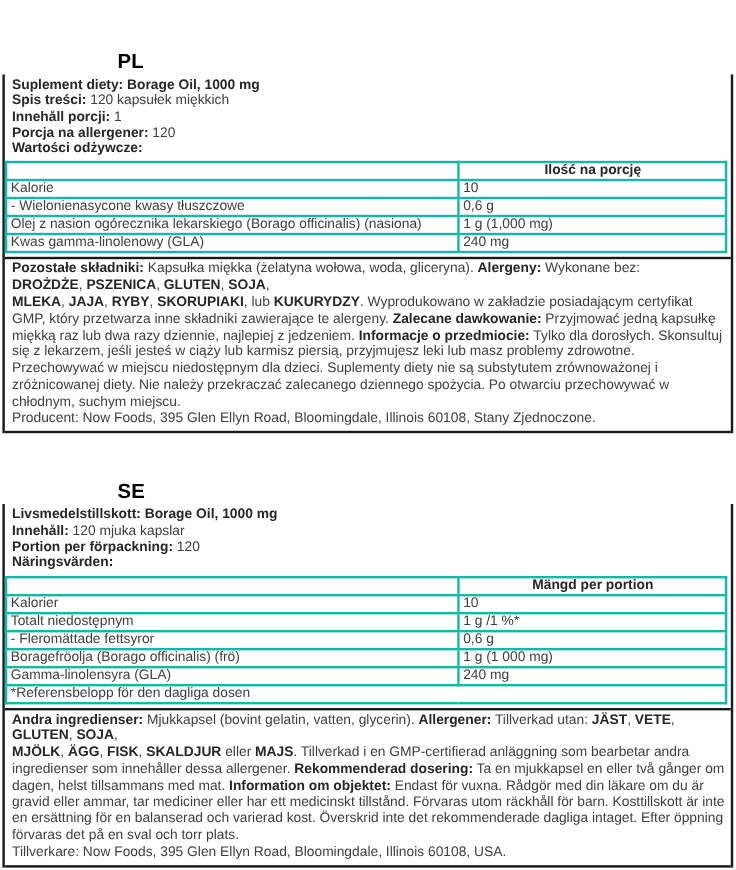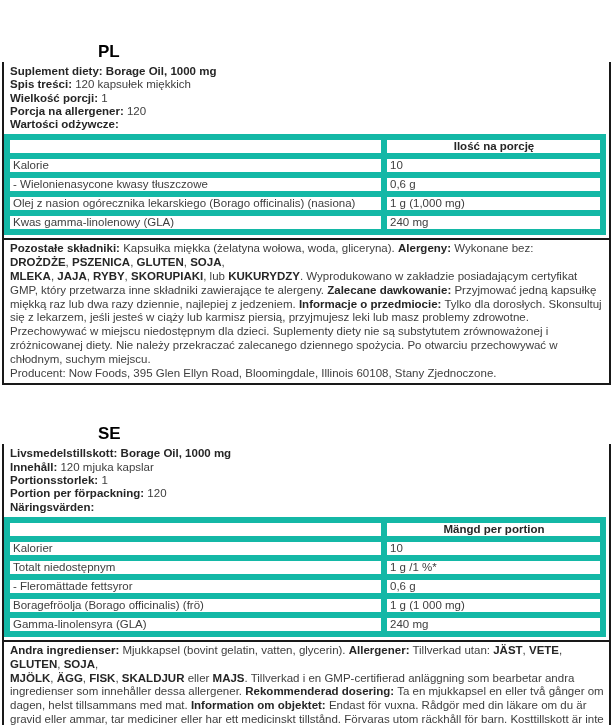--- a/index.html
+++ b/index.html
@@ -17,42 +17,42 @@
   .frame {
     margin: 0 2px;
     border-left: 2px solid #191919; border-right: 2px solid #191919;
   }
   .info-block { padding: 3px 12px 3px 6px; line-height: 13.3px; }
   .info-line { white-space: nowrap; overflow: hidden; }
   b, .bold { font-weight: 700; color: #262626; }
   table.nutri { border-collapse: collapse; table-layout: fixed; width: calc(100% - 3px); }
   table.nutri col.c1 { width: 377px; }
   table.nutri td {
-    border: 6px solid #14b8a6; height: 15px; line-height: 13px;
+    border: 2px solid #14b8a6; height: 15px; line-height: 13px;
     padding: 0 2px 0 3px; white-space: nowrap; overflow: hidden;
   }
   .amt-h { text-align: center; font-weight: 700; color: #262626; }
   .para {
     margin-top: 3px;
     border-top: 2px solid #191919; border-bottom: 2px solid #191919;
     padding: 2px 5px 3px 6px; line-height: 13.8px;
   }
 </style>
 </head>
 <body>
 
 <div class="page">
 
   <div class="sec">
     <div class="sec-title">PL</div>
     <div class="frame">
       <div class="info-block">
           <div class="info-line"><b>Suplement diety:</b><b>&nbsp;Borage Oil, 1000 mg</b></div>
           <div class="info-line"><b>Spis treści:</b><span>&nbsp;120 kapsułek miękkich</span></div>
-          <div class="info-line"><b>Wielkość porcji:</b><span>&nbsp;1</span></div>
+          <div class="info-line"><b>Innehåll porcji:</b><span>&nbsp;1</span></div>
           <div class="info-line"><b>Porcja na allergener:</b><span>&nbsp;120</span></div>
           <div class="info-line"><b>Wartości odżywcze:</b></div>
         </div>
       <table class="nutri">
         <colgroup>
             <col class="c1">
             <col class="c2">
           </colgroup>
         <tbody>
           <tr>
@@ -80,21 +80,20 @@
       <div class="para"><b>Pozostałe składniki:</b><span> Kapsułka miękka (żelatyna wołowa, woda, gliceryna). </span><b>Alergeny:</b><span> Wykonane bez:</span><br><b>DROŻDŻE</b><span>, </span><b>PSZENICA</b><span>, </span><b>GLUTEN</b><span>, </span><b>SOJA</b><span>,</span><br><b>MLEKA</b><span>, </span><b>JAJA</b><span>, </span><b>RYBY</b><span>, </span><b>SKORUPIAKI</b><span>, lub </span><b>KUKURYDZY</b><span>. Wyprodukowano w zakładzie posiadającym certyfikat GMP, który przetwarza inne składniki zawierające te alergeny. </span><b>Zalecane dawkowanie:</b><span> Przyjmować jedną kapsułkę miękką raz lub dwa razy dziennie, najlepiej z jedzeniem. </span><b>Informacje o przedmiocie:</b><span> Tylko dla dorosłych. Skonsultuj się z lekarzem, jeśli jesteś w ciąży lub karmisz piersią, przyjmujesz leki lub masz problemy zdrowotne. Przechowywać w miejscu niedostępnym dla dzieci. Suplementy diety nie są substytutem zrównoważonej i zróżnicowanej diety. Nie należy przekraczać zalecanego dziennego spożycia. Po otwarciu przechowywać w chłodnym, suchym miejscu.</span><br><span>Producent: Now Foods, 395 Glen Ellyn Road, Bloomingdale, Illinois 60108, Stany Zjednoczone.</span></div>
     </div>
   </div>
 
   <div class="sec">
     <div class="sec-title">SE</div>
     <div class="frame">
       <div class="info-block">
           <div class="info-line"><b>Livsmedelstillskott:</b><b>&nbsp;Borage Oil, 1000 mg</b></div>
           <div class="info-line"><b>Innehåll:</b><span>&nbsp;120 mjuka kapslar</span></div>
-          <div class="info-line"><b>Portionsstorlek:</b><span>&nbsp;1</span></div>
           <div class="info-line"><b>Portion per förpackning:</b><span>&nbsp;120</span></div>
           <div class="info-line"><b>Näringsvärden:</b></div>
         </div>
       <table class="nutri">
         <colgroup>
             <col class="c1">
             <col class="c2">
           </colgroup>
         <tbody>
           <tr>
@@ -114,19 +113,22 @@
               <td>0,6 g</td>
             </tr>
             <tr>
               <td>Boragefröolja (Borago officinalis) (frö)</td>
               <td>1 g (1 000 mg)</td>
             </tr>
             <tr>
               <td>Gamma-linolensyra (GLA)</td>
               <td>240 mg</td>
             </tr>
+            <tr>
+            <td colspan="2">*Referensbelopp för den dagliga dosen</td>
+          </tr>
         </tbody>
       </table>
       <div class="para"><b>Andra ingredienser:</b><span> Mjukkapsel (bovint gelatin, vatten, glycerin). </span><b>Allergener:</b><span> Tillverkad utan: </span><b>JÄST</b><span>, </span><b>VETE</b><span>,</span><br><b>GLUTEN</b><span>, </span><b>SOJA</b><span>,</span><br><b>MJÖLK</b><span>, </span><b>ÄGG</b><span>, </span><b>FISK</b><span>, </span><b>SKALDJUR</b><span> eller </span><b>MAJS</b><span>. Tillverkad i en GMP-certifierad anläggning som bearbetar andra ingredienser som innehåller dessa allergener. </span><b>Rekommenderad dosering:</b><span> Ta en mjukkapsel en eller två gånger om dagen, helst tillsammans med mat. </span><b>Information om objektet:</b><span> Endast för vuxna. Rådgör med din läkare om du är gravid eller ammar, tar mediciner eller har ett medicinskt tillstånd. Förvaras utom räckhåll för barn. Kosttillskott är inte en ersättning för en balanserad och varierad kost. Överskrid inte det rekommenderade dagliga intaget. Efter öppning förvaras det på en sval och torr plats.</span><br><span>Tillverkare: Now Foods, 395 Glen Ellyn Road, Bloomingdale, Illinois 60108, USA.</span></div>
     </div>
   </div>
 
 </div>
 
 </body></html>

